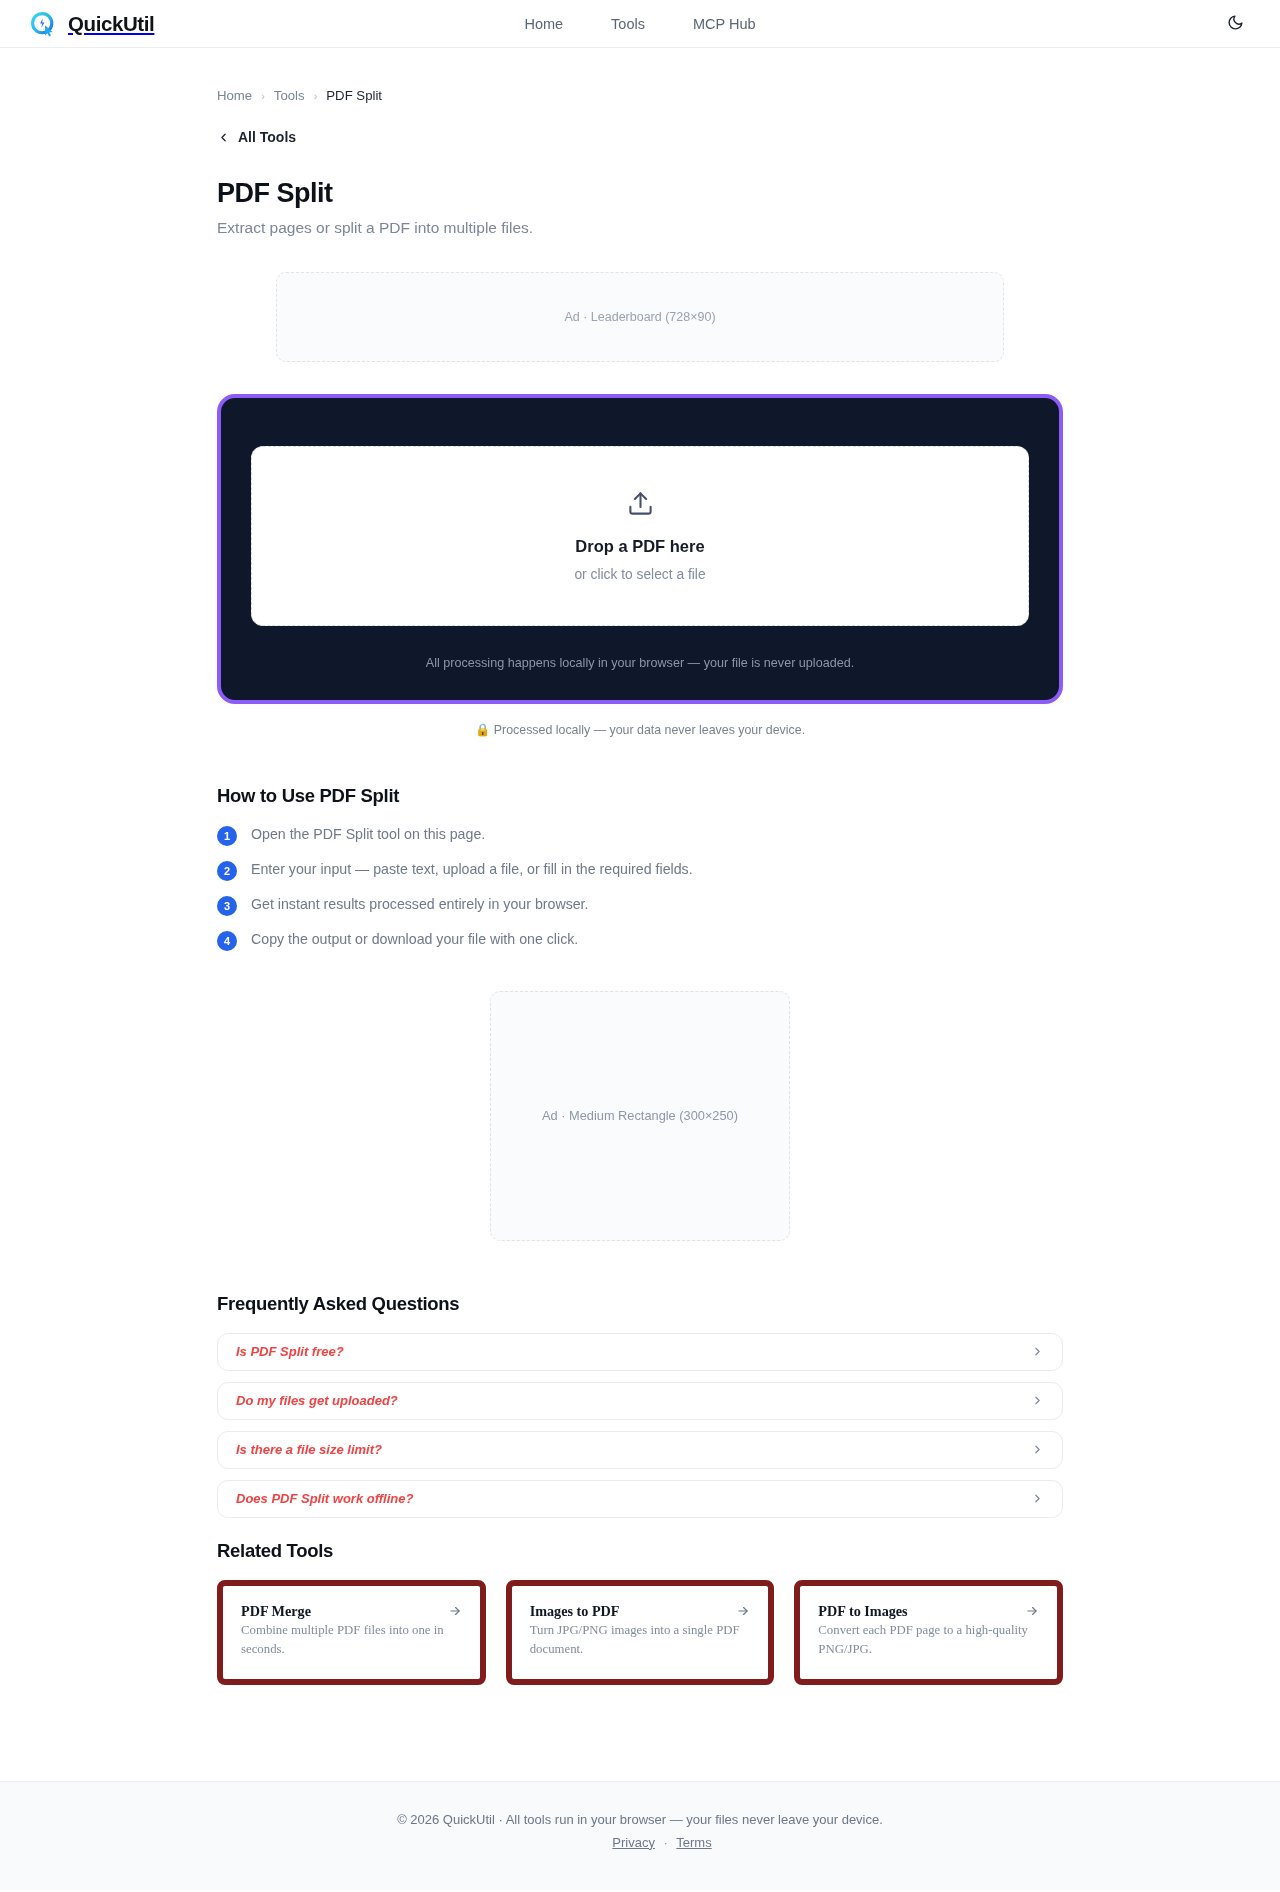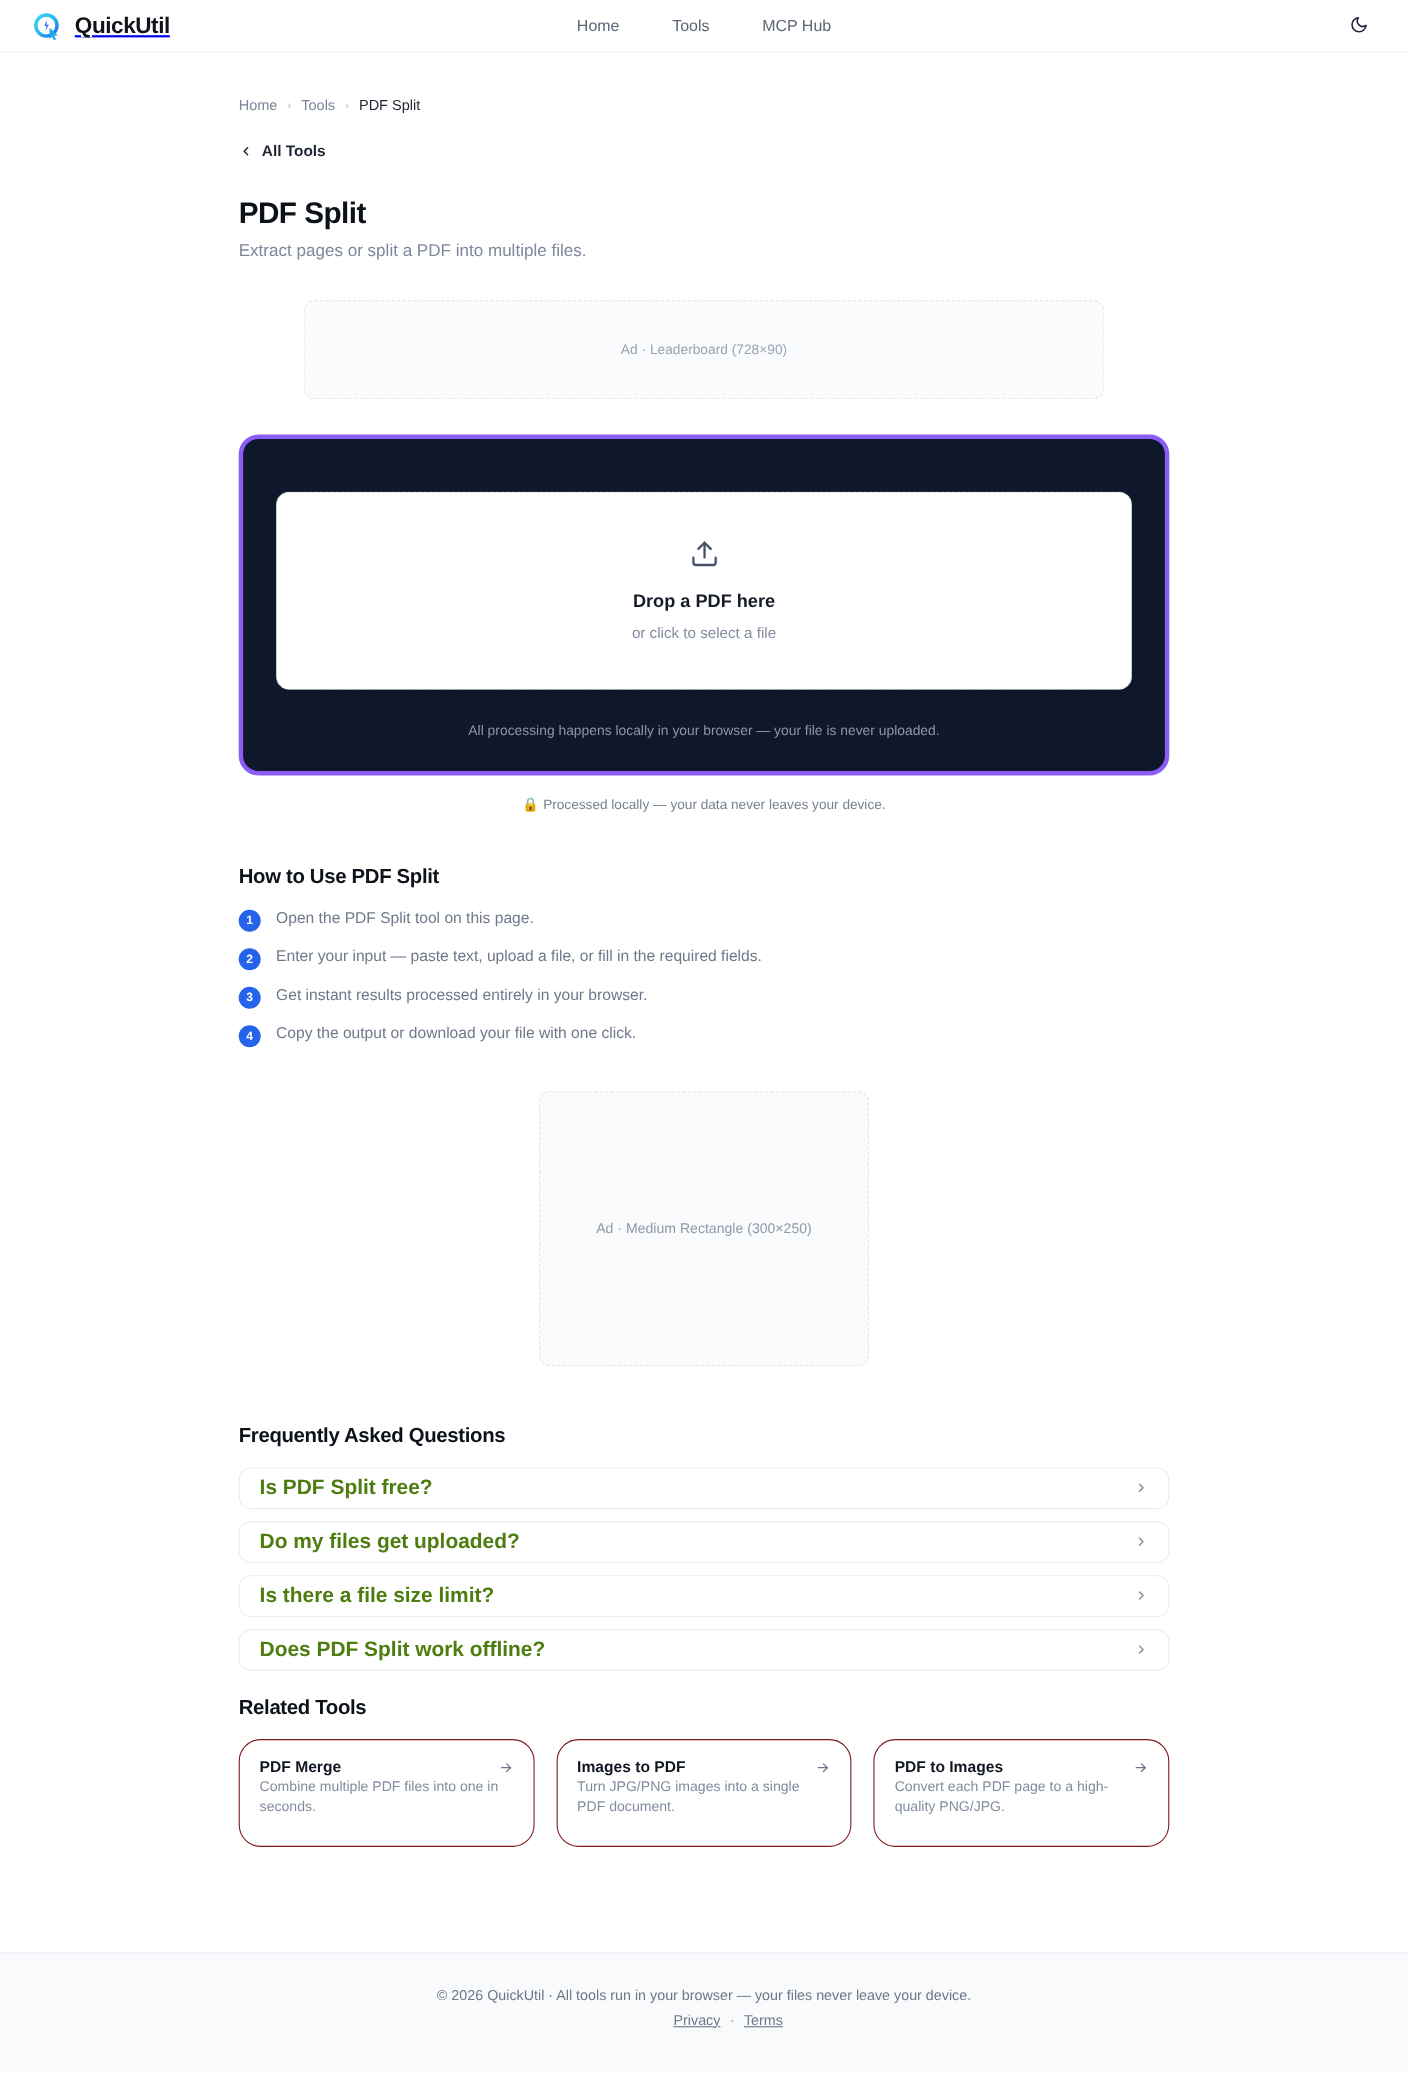--- a/index.html
+++ b/index.html
@@ -129,33 +129,34 @@
 
   
   .faq { margin-top: 52px; }
   .faq .section-title { margin-bottom: 18px; }
   .faq-item {
     border: 1px solid #e9ecf1; border-radius: 11px; background: #fff;
     height: 38px; margin-top: 11px; padding: 0 18px;
     display: flex; align-items: center; justify-content: space-between;
     cursor: pointer;
   }
-  .faq-q { font-size: 19px; font-weight: 600; color: #4d7c0f; }
+  .faq-q { font-size: 13px; font-weight: 600; color: #ef4444; font-style: italic; }
   .faq-chev { color: #7d8698; display: flex; }
 
   
   .related { margin-top: 22px; }
   .related .section-title { margin-bottom: 18px; }
   .related-grid {
     display: grid; grid-template-columns: repeat(3, 1fr); gap: 20px;
   }
   .rel-card {
-    border: 1px solid #7f1d1d; border-radius: 20px; background: #fff;
+    border: 6px solid #7f1d1d; border-radius: 8px; background: #fff;
     padding: 17px 18px 20px; text-decoration: none; display: block;
     min-height: 98px;
+    font-family: Liberation Serif, serif;
   }
   .rel-head {
     display: flex; align-items: center; justify-content: space-between;
   }
   .rel-name { font-size: 14.2px; font-weight: 700; color: #101622; }
   .rel-arrow { color: #6d7789; display: flex; }
   .rel-desc {
     font-size: 12.8px; color: #828c9e; margin-top: 9px; line-height: 1.45;
   }
 

